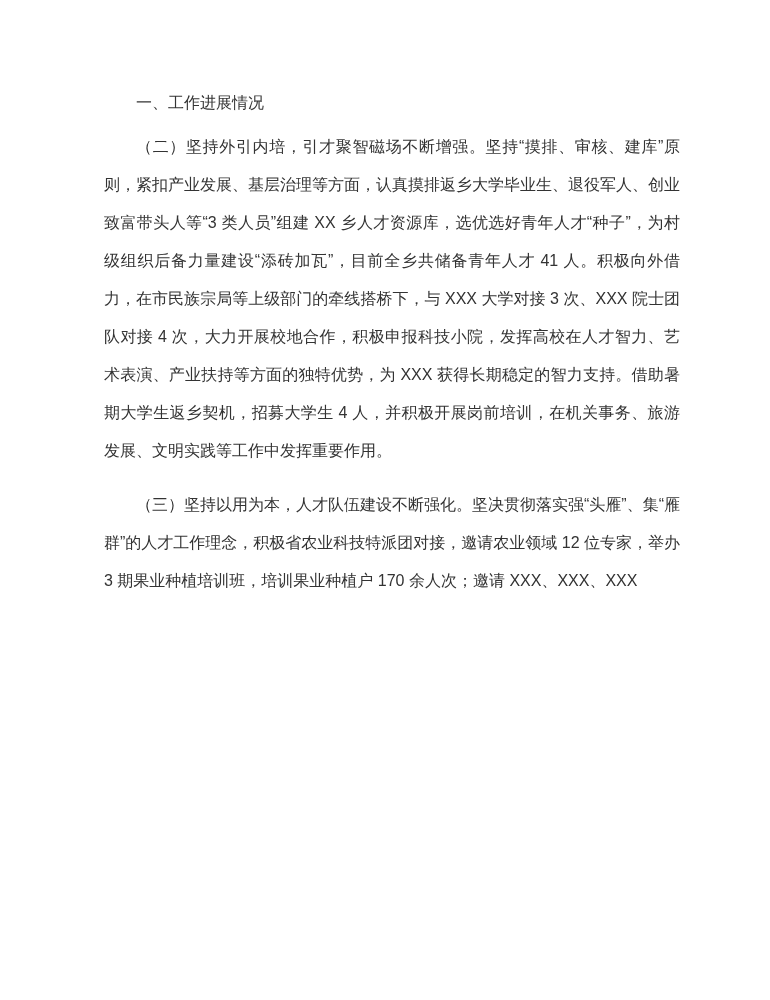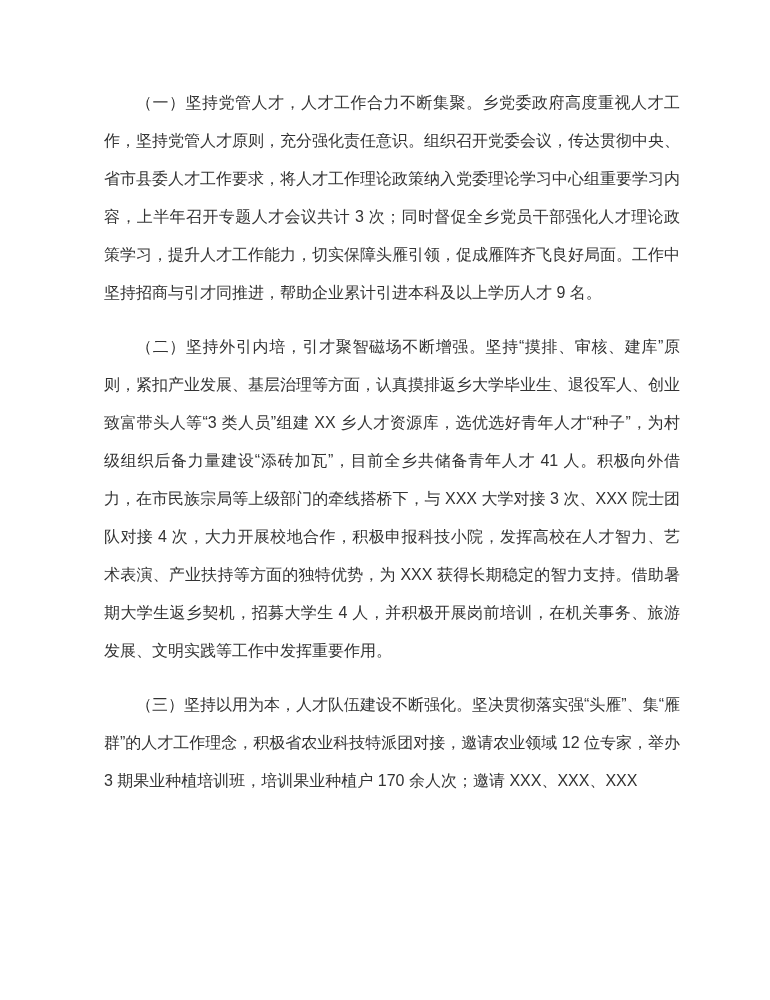--- a/index.html
+++ b/index.html
@@ -42,19 +42,19 @@
     text-justify: inter-character;
     margin-bottom: 16px;
     word-break: break-all;
   }
 </style>
 </head>
 <body>
 
 <div class="page">
 
+  <div class="section-heading">一、工作进展情况</div>
 
-  <p class="para">（一）坚持党管人才，人才工作合力不断集聚。乡党委政府高度重视人才工作，坚持党管人才原则，充分强化责任意识。组织召开党委会议，传达贯彻中央、省市县委人才工作要求，将人才工作理论政策纳入党委理论学习中心组重要学习内容，上半年召开专题人才会议共计 3 次；同时督促全乡党员干部强化人才理论政策学习，提升人才工作能力，切实保障头雁引领，促成雁阵齐飞良好局面。工作中坚持招商与引才同推进，帮助企业累计引进本科及以上学历人才 9 名。</p>
 
   <p class="para">（二）坚持外引内培，引才聚智磁场不断增强。坚持“摸排、审核、建库”原则，紧扣产业发展、基层治理等方面，认真摸排返乡大学毕业生、退役军人、创业致富带头人等“3 类人员”组建 XX 乡人才资源库，选优选好青年人才“种子”，为村级组织后备力量建设“添砖加瓦”，目前全乡共储备青年人才 41 人。积极向外借力，在市民族宗局等上级部门的牵线搭桥下，与 XXX 大学对接 3 次、XXX 院士团队对接 4 次，大力开展校地合作，积极申报科技小院，发挥高校在人才智力、艺术表演、产业扶持等方面的独特优势，为 XXX 获得长期稳定的智力支持。借助暑期大学生返乡契机，招募大学生 4 人，并积极开展岗前培训，在机关事务、旅游发展、文明实践等工作中发挥重要作用。</p>
 
   <p class="para">（三）坚持以用为本，人才队伍建设不断强化。坚决贯彻落实强“头雁”、集“雁群”的人才工作理念，积极省农业科技特派团对接，邀请农业领域 12 位专家，举办 3 期果业种植培训班，培训果业种植户 170 余人次；邀请 XXX、XXX、XXX</p>
 </div>
 
 </body></html>

